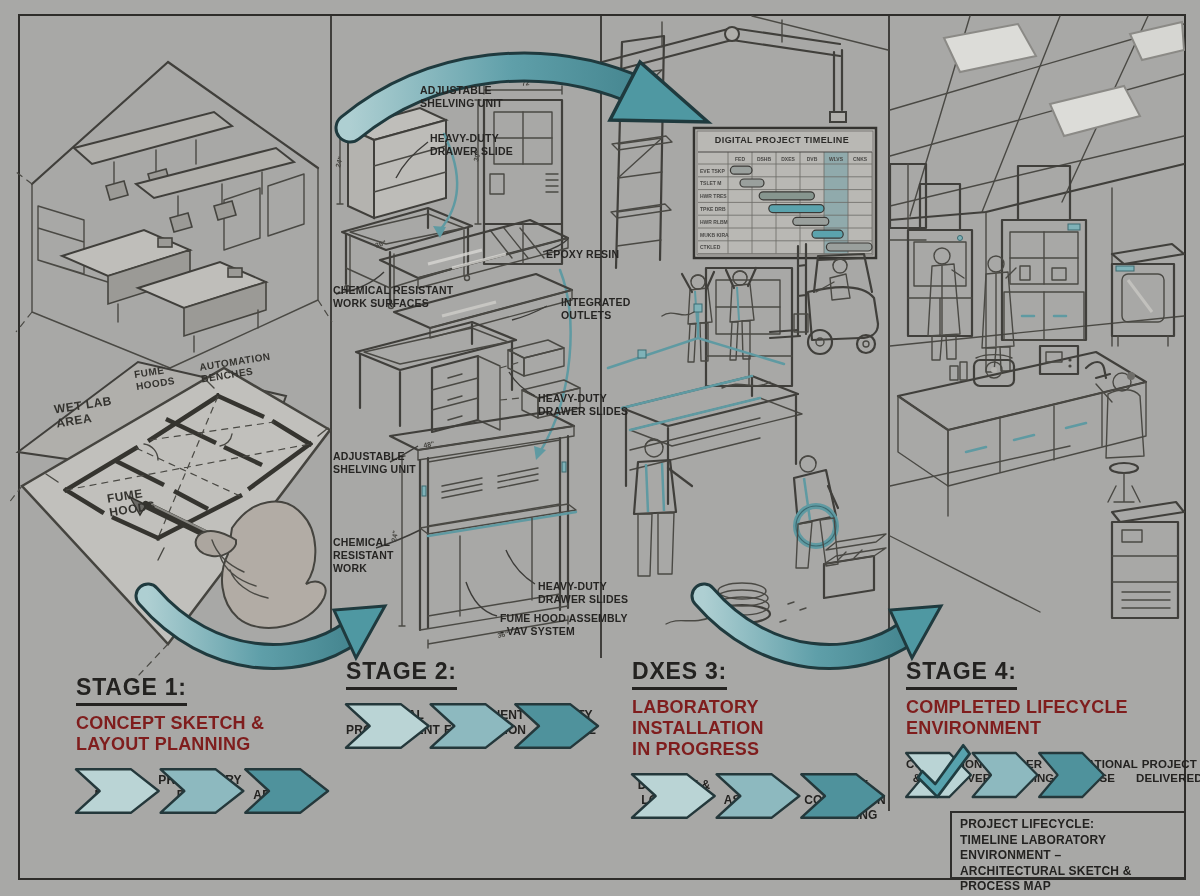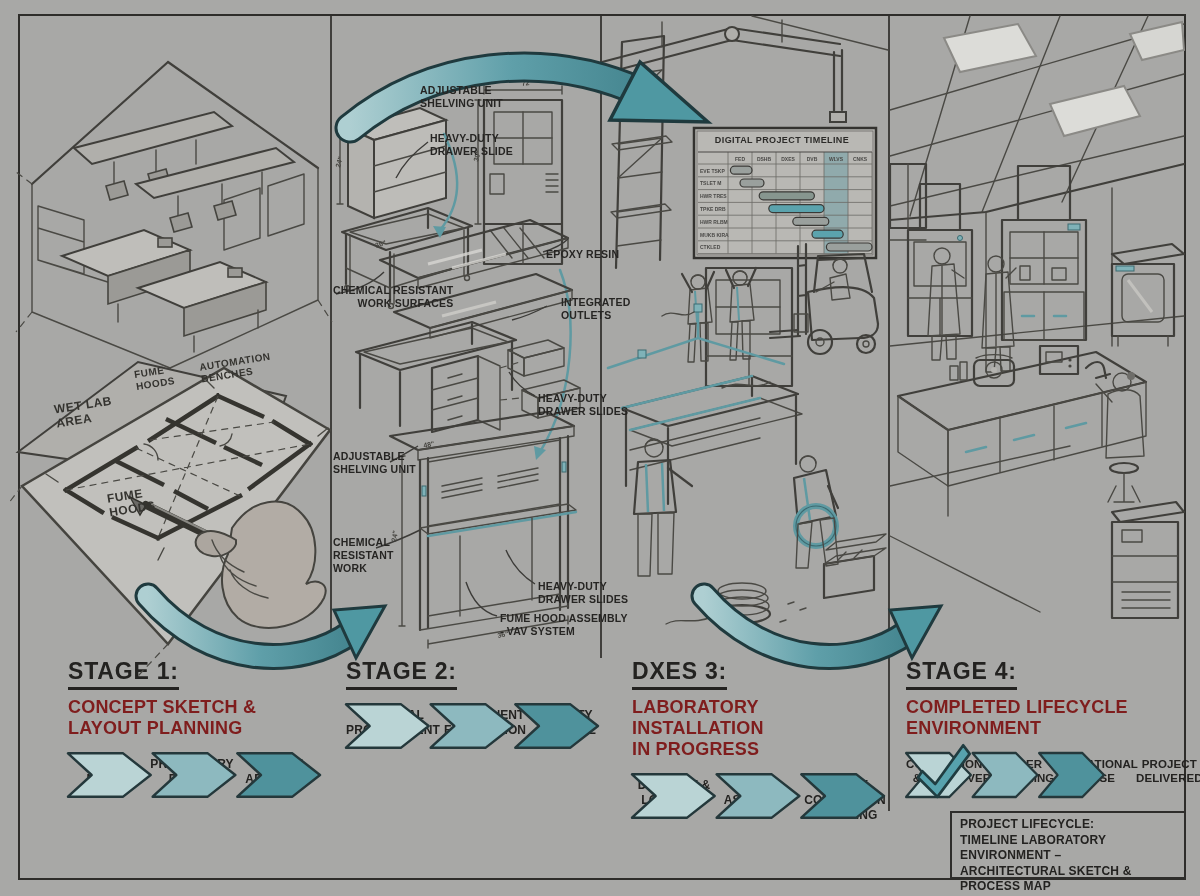--- a/index.html
+++ b/index.html
@@ -440,37 +440,37 @@
   <div class="plan-label pre" style="left:200px;top:356px;font-size:10px;">AUTOMATION
 BENCHES</div>
   <div class="plan-label pre" style="left:108px;top:488px;">FUME
 HOODS</div>
 
   <div class="ann pre" style="left:420px;top:84px;">ADJUSTABLE
 SHELVING UNIT</div>
   <div class="ann pre" style="left:430px;top:132px;">HEAVY-DUTY
 DRAWER SLIDE</div>
   <div class="ann pre" style="left:546px;top:248px;">EPOXY RESIN</div>
-  <div class="ann pre" style="left:333px;top:284px;text-align:right;">CHEMICAL RESISTANT
+  <div class="ann pre" style="left:333px;top:284px;">CHEMICAL RESISTANT
 WORK SURFACES</div>
   <div class="ann pre" style="left:549px;top:296px;margin-left:12px;">INTEGRATED
 OUTLETS</div>
   <div class="ann pre" style="left:538px;top:392px;">HEAVY-DUTY
 DRAWER SLIDES</div>
   <div class="ann pre" style="left:333px;top:450px;">ADJUSTABLE
 SHELVING UNIT</div>
   <div class="ann pre" style="left:333px;top:536px;">CHEMICAL
 RESISTANT
 WORK</div>
   <div class="ann pre" style="left:538px;top:580px;">HEAVY-DUTY
 DRAWER SLIDES</div>
   <div class="ann pre" style="left:500px;top:612px;">FUME HOOD ASSEMBLY
 - VAV SYSTEM</div>
 
-  <div class="stage" style="left:68px;width:252px;">
+  <div class="stage" style="left:76px;width:252px;margin-top:16px;">
     <div class="stage-h">STAGE 1:</div>
     <div class="stage-sub pre">CONCEPT SKETCH &amp;
 LAYOUT PLANNING</div>
     <div class="chev-row">
       <svg width="252" height="48" viewBox="0 0 256 48">
         <polygon points="0,2 56,2 84,24 56,46 0,46 24,24" fill="#bad4d5" stroke="#24383b" stroke-width="2.5" stroke-linejoin="round"></polygon>
         <polygon points="86,2 142,2 170,24 142,46 86,46 110,24" fill="#8db9bf" stroke="#24383b" stroke-width="2.5" stroke-linejoin="round"></polygon>
         <polygon points="172,2 228,2 256,24 228,46 172,46 196,24" fill="#4f929c" stroke="#24383b" stroke-width="2.5" stroke-linejoin="round"></polygon>
       </svg>
     </div>

